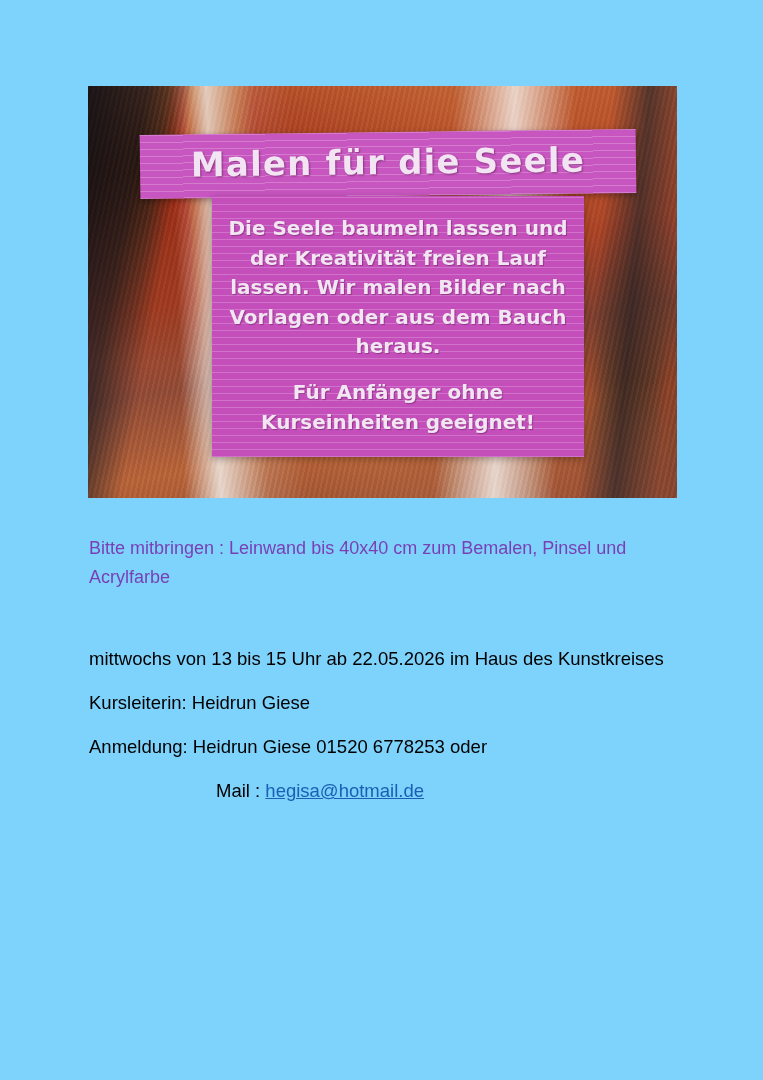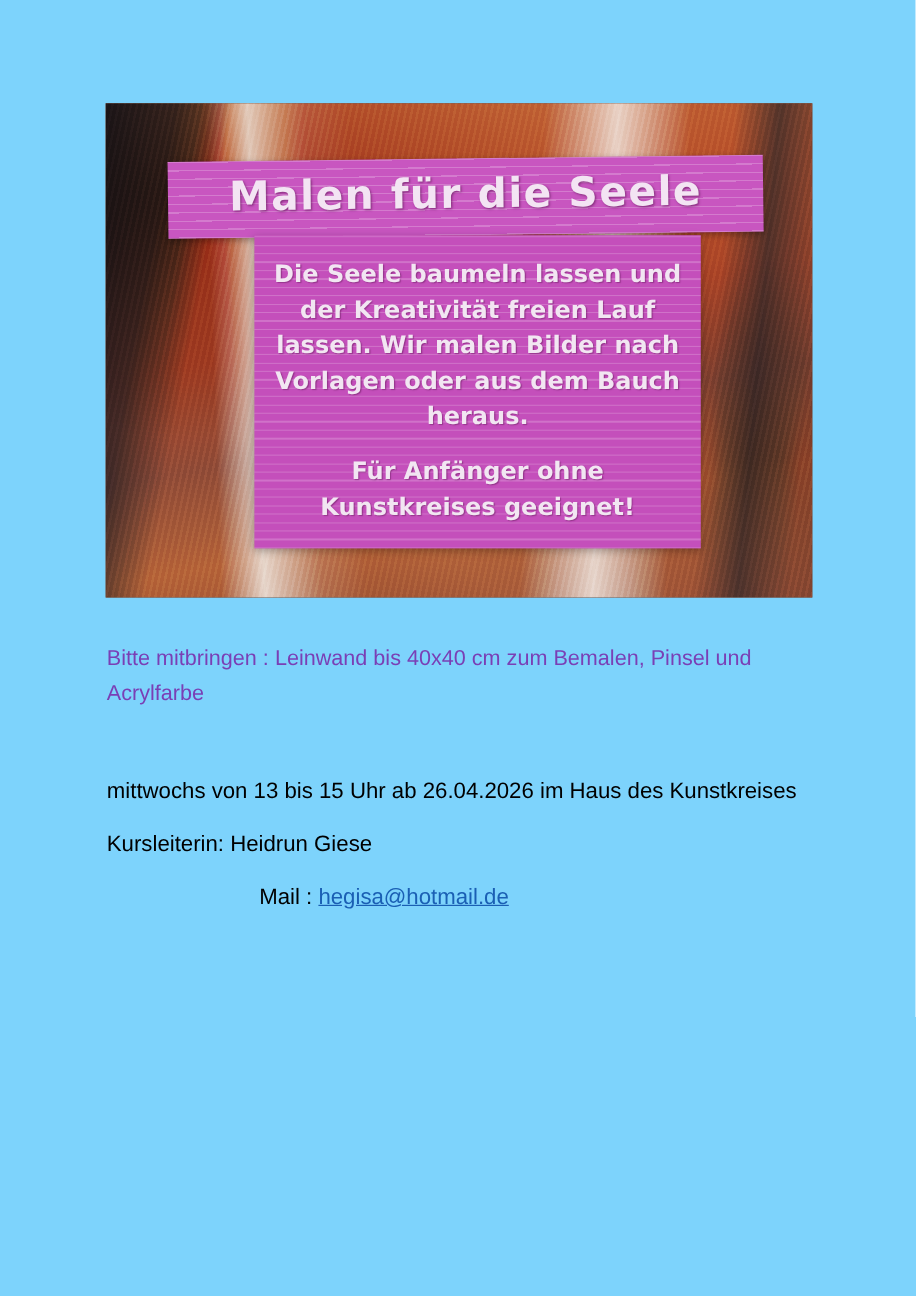--- a/index.html
+++ b/index.html
@@ -145,27 +145,28 @@
 
   <div class="poster">
     <div class="poster-bg"></div>
 
     <div class="poster-title">
       <span>Malen für die Seele</span>
     </div>
 
     <div class="poster-body">
       <p>Die Seele baumeln lassen und der Kreativität freien Lauf lassen. Wir malen Bilder nach Vorlagen oder aus dem Bauch heraus.</p>
-      <p>Für Anfänger ohne Kunstkreises geeignet!</p>
+      <p>Für Anfänger ohne Kurseinheiten geeignet!</p>
     </div>
   </div>
 
   <div class="note">Bitte mitbringen : Leinwand bis 40x40 cm zum Bemalen, Pinsel und Acrylfarbe</div>
 
   <div class="details">
-    <div class="line">mittwochs von 13 bis 15 Uhr ab 26.04.2026 im Haus des Kunstkreises</div>
+    <div class="line">mittwochs von 13 bis 15 Uhr ab 22.05.2026 im Haus des Kunstkreises</div>
     <div class="line">Kursleiterin: Heidrun Giese</div>
+    <div class="line">Anmeldung: Heidrun Giese  01520 6778253 oder</div>
     <div class="line mail-line">
       <span>Mail : </span><a class="mail-link" href="#">hegisa@hotmail.de</a>
     </div>
   </div>
 
 </div>
 
 </body></html>

